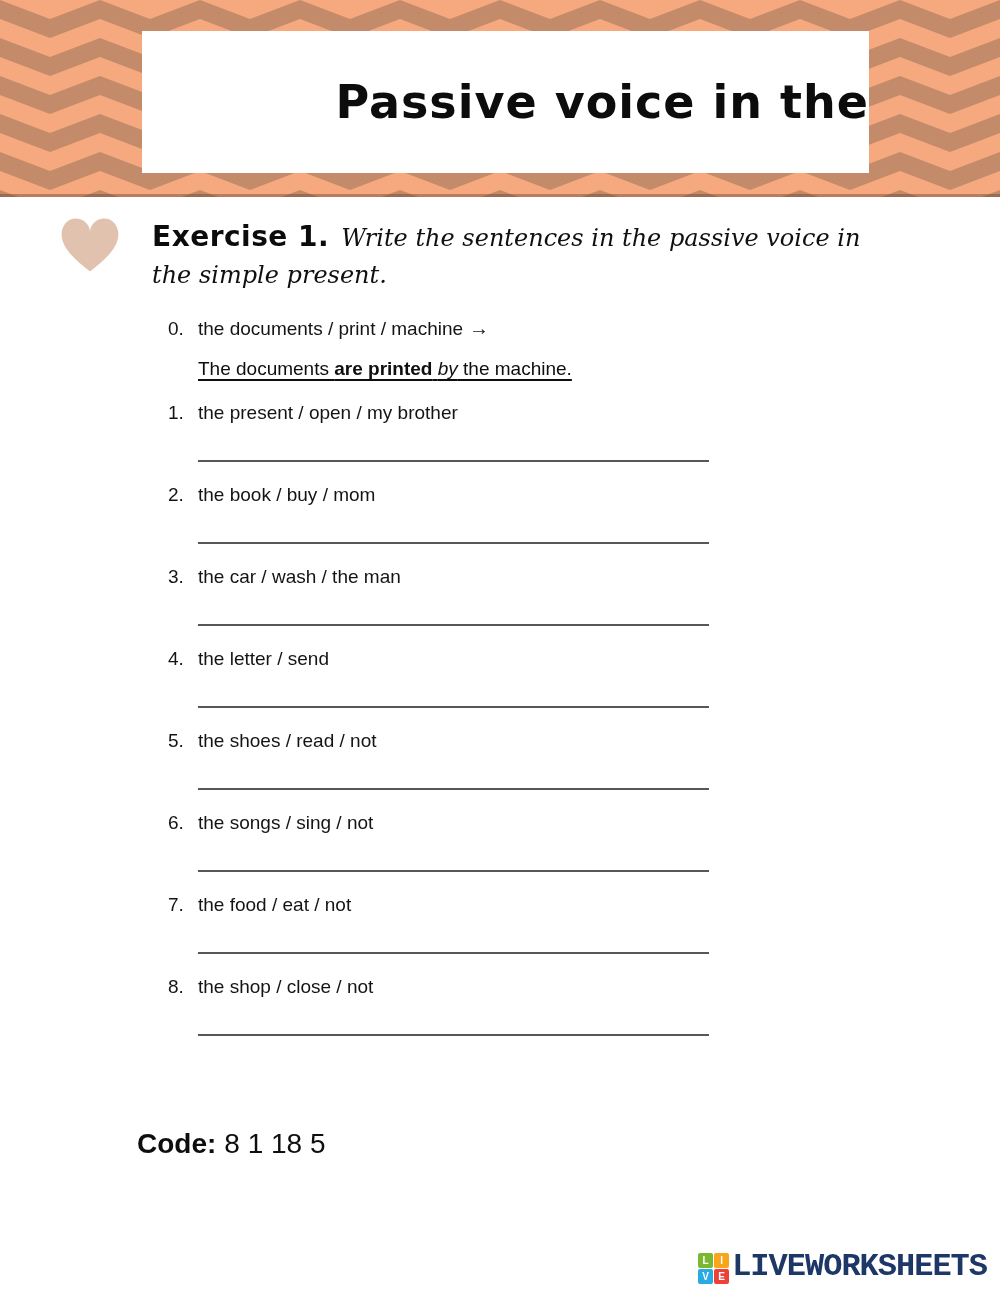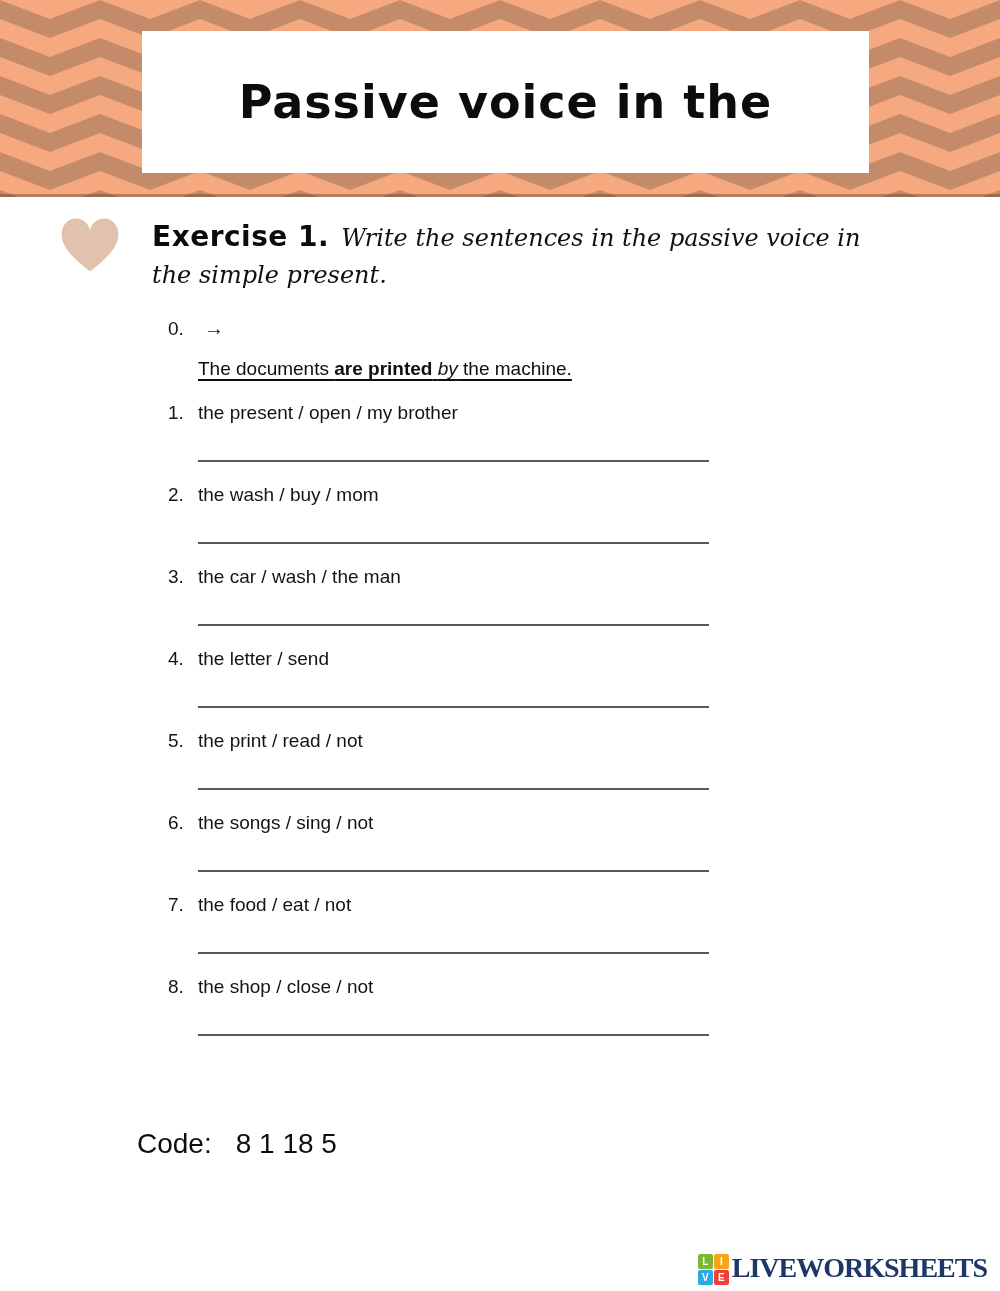--- a/index.html
+++ b/index.html
@@ -7,21 +7,21 @@
     position:relative;width:1000px;height:1291px;margin:0 auto;
     background:#ffffff;overflow:hidden;
     font-family:"Liberation Sans",sans-serif;color:#111;
   }
   
   .header{position:absolute;top:0;left:0;width:1000px;height:197px;}
   .header svg.chevron{display:block;}
   .header-edge{position:absolute;left:0;bottom:0;width:100%;height:3px;background:rgba(110,70,50,.45);}
   .title-box{
     position:absolute;left:142px;top:31px;width:727px;height:142px;background:#ffffff;
-    display:flex;flex-direction:column;align-items:center;justify-content:center;
+    display:flex;flex-direction:column;align-items:flex-end;justify-content:center;
   }
   .title-line{
     font-family:"DejaVu Sans","Liberation Sans",sans-serif;
     font-size:46px;font-weight:700;line-height:63px;color:#0c0c0c;letter-spacing:1px;
     white-space:nowrap;
   }
   
   .main{position:absolute;top:197px;left:0;width:1000px;}
   .heart{position:absolute;left:59px;top:19px;}
   .ex-head{
@@ -44,33 +44,33 @@
   .example-answer .b{font-weight:700;}
   .example-answer .i{font-style:italic;}
   .example-block .row{margin-top:0;}
   .item .row{margin-top:21px;}
   .item:first-of-type .row{margin-top:18px;}
   .blank{
     width:511px;height:0;margin:36px 0 0 198px;
     border-bottom:2px solid #575757;
   }
   .code{margin:92px 0 0 137px;font-size:28px;color:#0e0e0e;}
-  .code .code-label{font-weight:400;margin-right:24px;}
+  .code .code-label{font-weight:700;margin-right:8px;}
   
   .footer{position:absolute;right:13px;bottom:6px;display:flex;align-items:center;}
   .logo-grid{
     display:grid;grid-template-columns:15px 15px;grid-template-rows:15px 15px;
     gap:1px;margin-right:3px;margin-top:4px;
   }
   .logo-sq{
     border-radius:2px;color:#fff;font-size:10px;font-weight:700;
     display:flex;align-items:center;justify-content:center;line-height:15px;
   }
   .logo-text{
-    font-family:Liberation Serif, serif;font-weight:700;font-size:28px;
+    font-family:Liberation Mono, monospace;font-weight:700;font-size:32px;
     letter-spacing:-1px;white-space:nowrap;
   }
 </style>
 </head>
 <body>
 
 <div class="page">
 
   <div class="header">
     <svg class="chevron" width="1000" height="197">
@@ -94,37 +94,38 @@
       <path d="M50,26 C50,14 39,4 27,4 C13,4 4,16 4,30 C4,52 27,72 50,90 C73,72 96,52 96,30 C96,16 87,4 73,4 C61,4 50,14 50,26 Z" stroke-width="2.5" fill="#E0C2AE"></path>
     </svg>
 
     <p class="ex-head"><span class="ex-label">Exercise 1.</span><span>Write the sentences in the passive voice in the simple present.</span></p>
 
     <div class="list">
 
       <div class="example-block">
         <div class="row">
           <span class="num">0.</span>
+          <span>the documents / print / machine</span>
           <span class="arrow">→</span>
         </div>
         <div class="example-answer"><span>The documents </span><span class="b">are printed</span><span> </span><span class="i">by</span><span> the machine.</span></div>
       </div>
 
       <div class="item">
         <div class="row">
           <span class="num">1.</span>
           <span>the present / open / my brother</span>
         </div>
         <div class="blank"></div>
       </div>
 
       <div class="item">
         <div class="row">
           <span class="num">2.</span>
-          <span>the wash / buy / mom</span>
+          <span>the book / buy / mom</span>
         </div>
         <div class="blank"></div>
       </div>
 
       <div class="item">
         <div class="row">
           <span class="num">3.</span>
           <span>the car / wash / the man</span>
         </div>
         <div class="blank"></div>
@@ -134,21 +135,21 @@
         <div class="row">
           <span class="num">4.</span>
           <span>the letter / send</span>
         </div>
         <div class="blank"></div>
       </div>
 
       <div class="item">
         <div class="row">
           <span class="num">5.</span>
-          <span>the print / read / not</span>
+          <span>the shoes / read / not</span>
         </div>
         <div class="blank"></div>
       </div>
 
       <div class="item">
         <div class="row">
           <span class="num">6.</span>
           <span>the songs / sing / not</span>
         </div>
         <div class="blank"></div>

